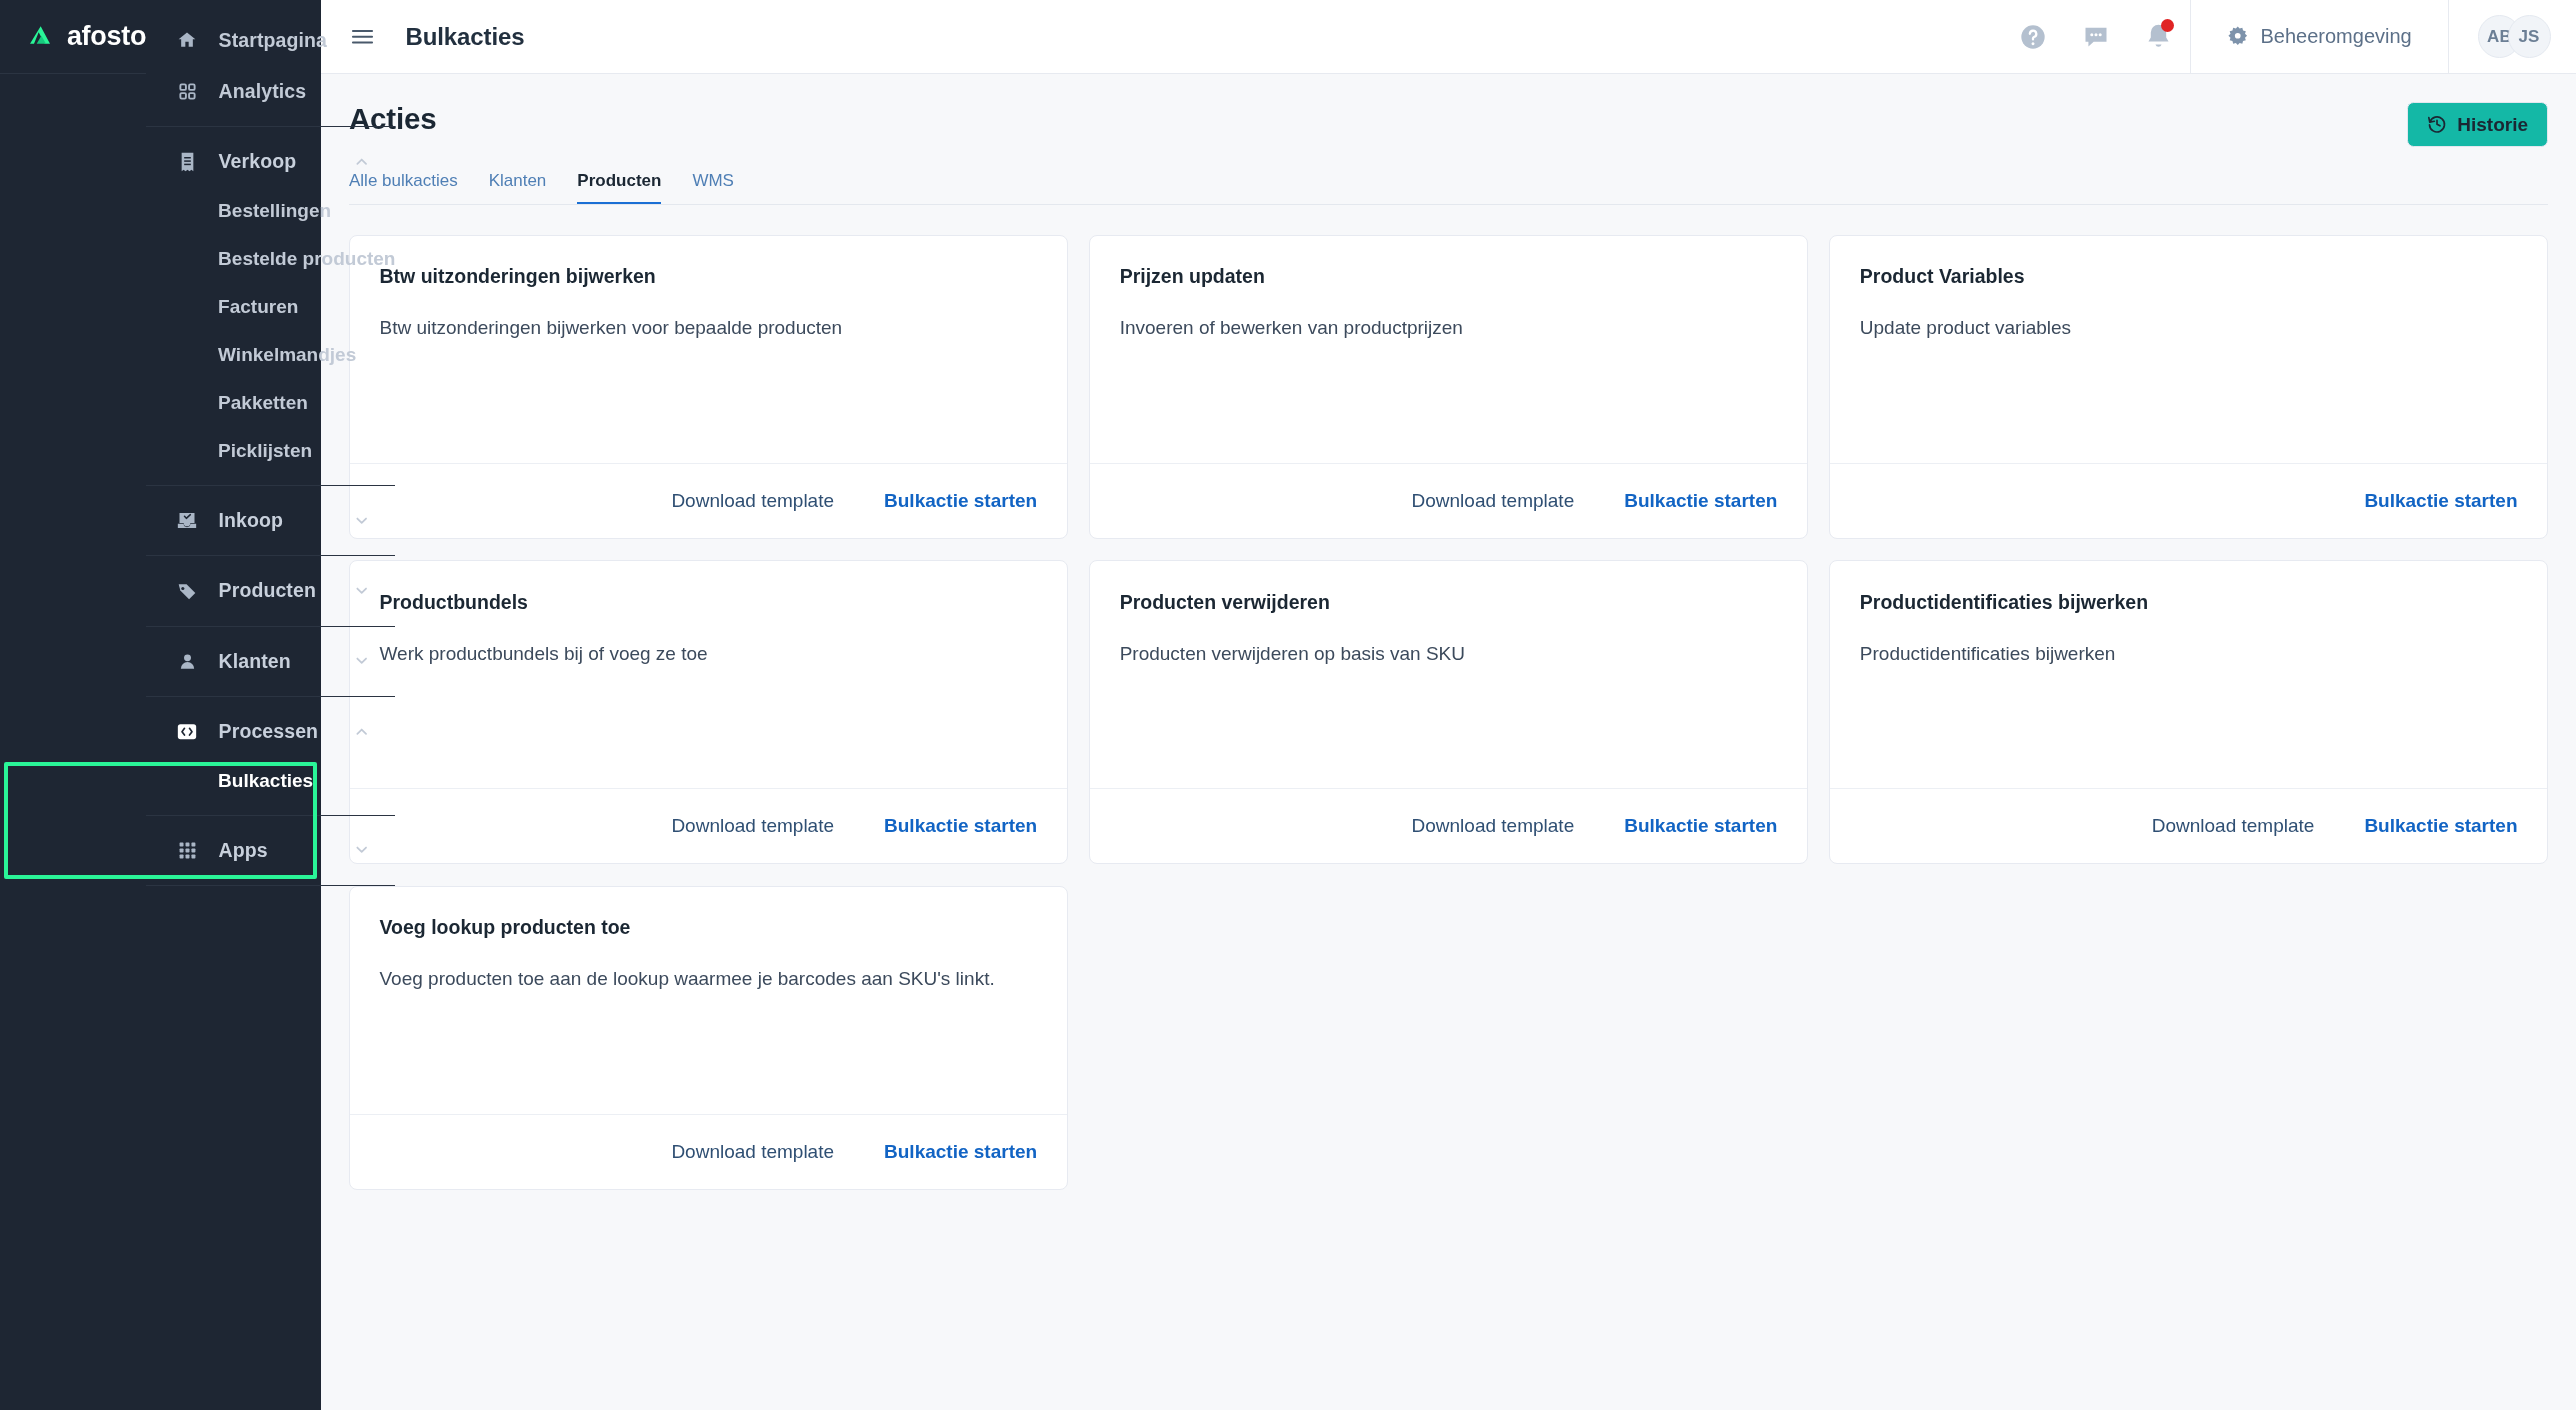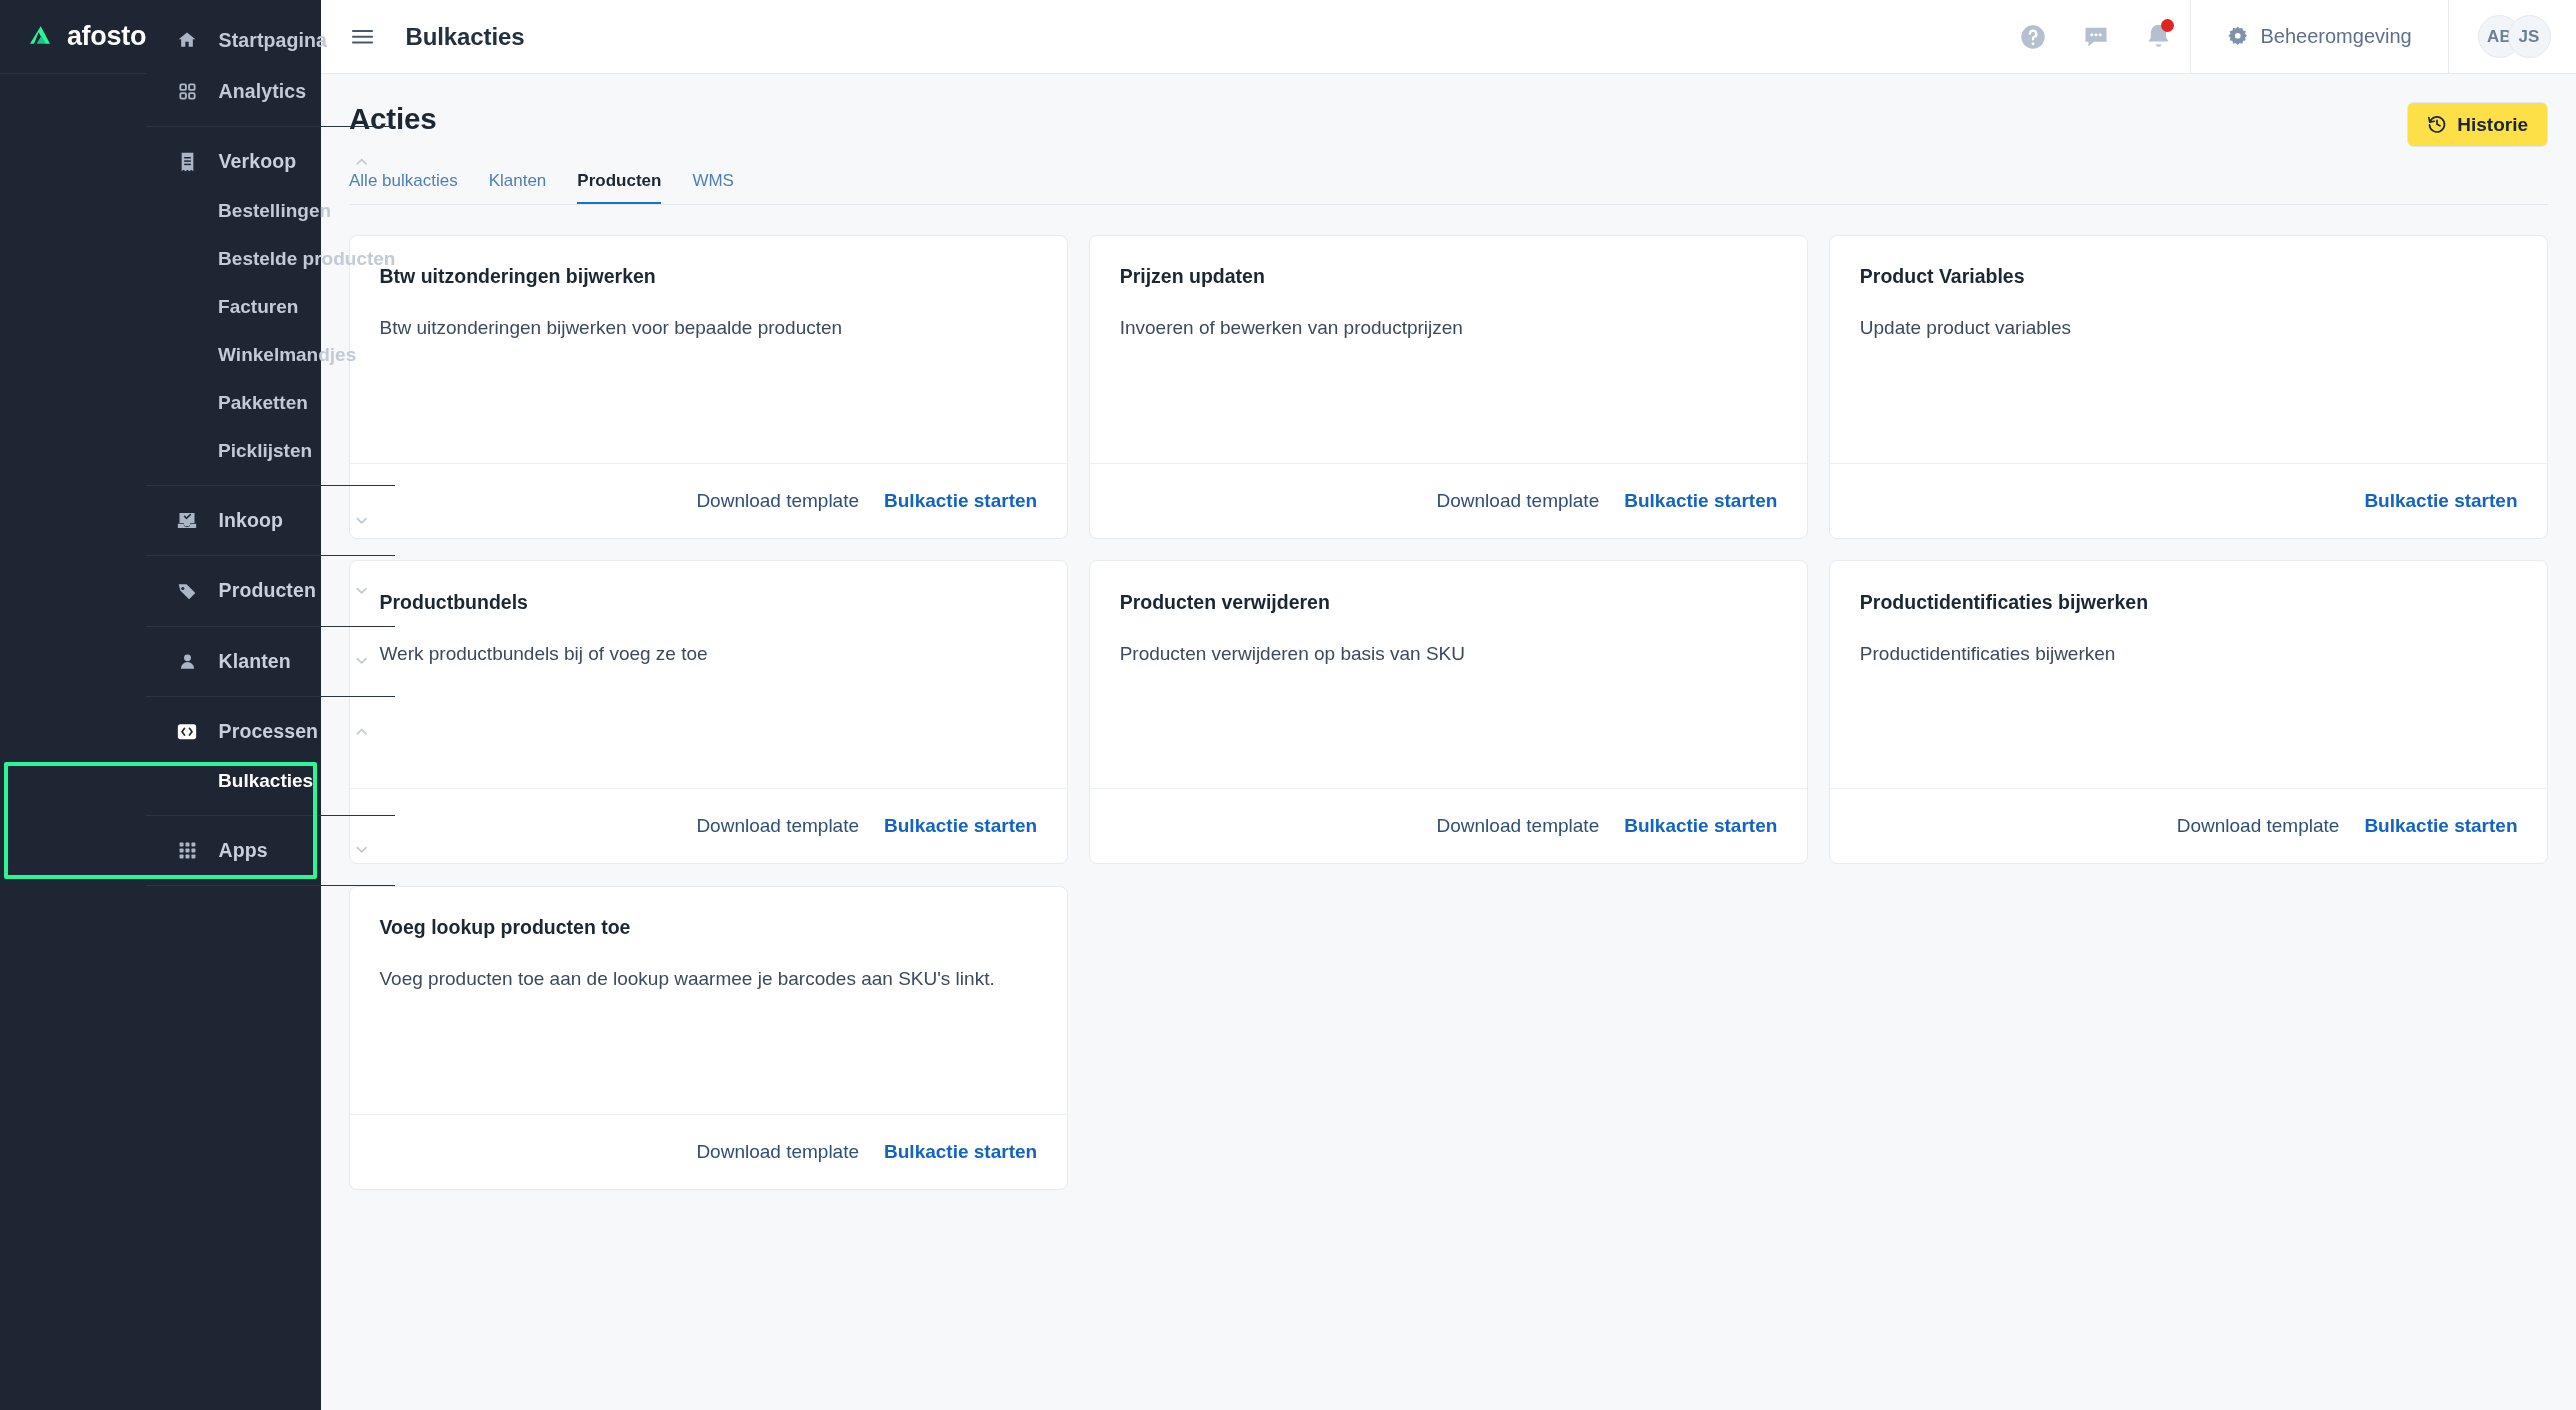--- a/index.html
+++ b/index.html
@@ -128,21 +128,21 @@
     display: flex; align-items: flex-start;
     padding-top: 28px;
   }
   .page-title {
     font-size: 29.5px; font-weight: 600; color: #1b2733;
     letter-spacing: -0.2px;
   }
   .history-btn {
     margin-left: auto;
     display: flex; align-items: center; gap: 10.7px;
-    background: #fde047; border: 0.7px solid #e2e7ef;
+    background: #14b8a6; border: 0.7px solid #e2e7ef;
     border-radius: 6.7px;
     padding: 10.7px 19px;
     cursor: pointer;
   }
   .history-label { font-size: 19px; color: #1b2733; font-weight: 600; }
 
   .tabs {
     display: flex; align-items: flex-end; gap: 31px;
     margin-top: 24px;
     border-bottom: 0.7px solid #e4e8ee;
@@ -171,21 +171,21 @@
   .card-body { flex: 1; padding: 29.5px 29.5px 0 29.5px; }
   .card-title {
     font-size: 19.5px; font-weight: 600; color: #1b2733;
     margin-bottom: 27px;
   }
   .card-desc { font-size: 19px; color: #3c4a5c; line-height: 1.4; }
   .card-foot {
     border-top: 0.7px solid #eceff4;
     height: 75px;
     display: flex; align-items: center; justify-content: flex-end;
-    gap: 25px;
+    gap: 50px;
     padding: 0 29.5px;
   }
   .link-secondary {
     font-size: 19px; color: #2f4f73; font-weight: 500; cursor: pointer;
     white-space: nowrap;
   }
   .link-primary {
     font-size: 19px; color: #1264c4; font-weight: 700; cursor: pointer;
     white-space: nowrap;
   }

